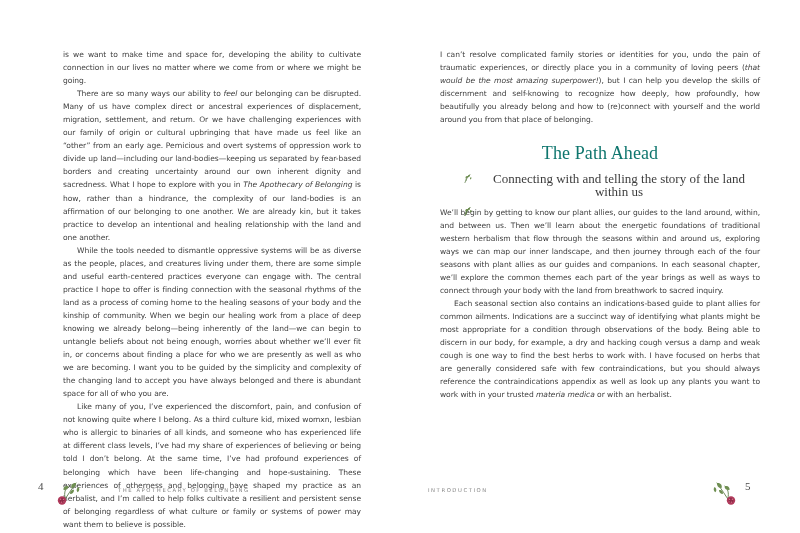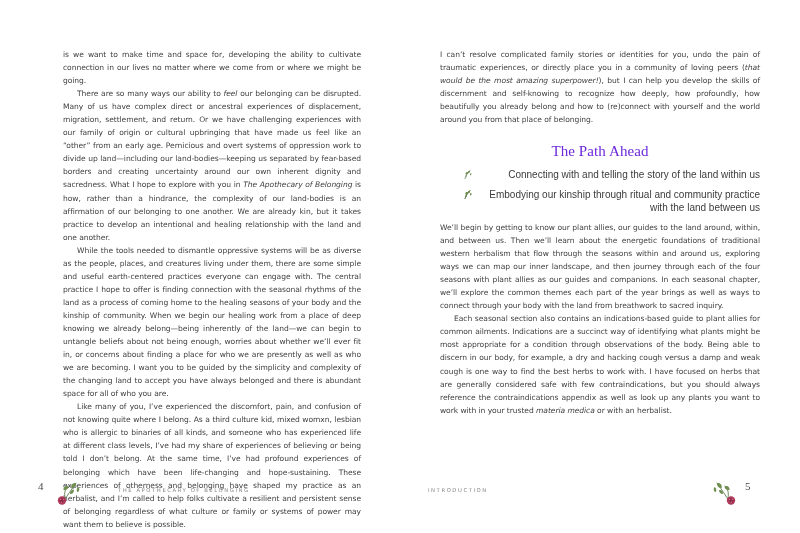--- a/index.html
+++ b/index.html
@@ -46,40 +46,40 @@
     -webkit-hyphens: none;
     hyphens: none;
   }
   p.body + p.body { text-indent: 14px; }
   p.body.noindent { text-indent: 0; }
 
   .heading {
     margin: 17px 0 9px 0;
     text-align: center;
     font-family: "Liberation Serif", serif;
-    font-size: 15px;
+    font-size: 18px;
     font-weight: 400;
-    color: #6d28d9;
+    color: #0f766e;
     letter-spacing: 0.1px;
   }
 
   .bullets {
     list-style: none;
     margin: 7px 0 7px 0;
     padding: 0 0 0 22px;
   }
   .bullets li {
     position: relative;
     margin: 0 0 7.5px 0;
     padding-left: 16px;
-    font-family: Liberation Sans, sans-serif;
-    font-size: 10px;
+    font-family: Liberation Serif, serif;
+    font-size: 13px;
     line-height: 12.4px;
     color: #3c3c3c;
-    text-align: right;
+    text-align: center;
   }
   .bullets li:last-child { margin-bottom: 0; }
   .leaf-bullet {
     position: absolute;
     left: 0;
     top: 0px;
     width: 11px;
     height: 11px;
     display: block;
   }
@@ -204,21 +204,21 @@
           <li><span class="leaf-bullet"><svg viewBox="0 0 12 12" width="11" height="11" aria-hidden="true">
                 <g fill="none" stroke="#5e7d49" stroke-width="0.8" stroke-linecap="round">
                   <path d="M3.2 10.5 C4.2 7.5, 6 4.5, 8.6 1.8"></path>
                   <path d="M4.4 8.4 C4.2 6.2, 5 4.6, 6.4 3.4"></path>
                 </g>
                 <g fill="#6f8f52">
                   <path d="M8.7 1.8 C6.9 1.6, 5.9 3, 6.5 4.6 C8.1 4.5, 8.9 3.4, 8.7 1.8 Z"></path>
                   <path d="M6.5 3.6 C4.9 2.9, 3.6 4, 3.9 5.6 C5.4 5.6, 6.5 4.9, 6.5 3.6 Z"></path>
                   <path d="M9.9 4.3 C8.6 4.9, 8.3 6.4, 9.3 7.2 C10.3 6.4, 10.5 5.2, 9.9 4.3 Z"></path>
                 </g>
-              </svg></span><span>Embodying our kinship through ritual and community practice with the land between us</span></li>
+              </svg></span></li>
         </ul>
 
       <div id="right-after">
           <p class="body noindent">We’ll begin by getting to know our plant allies, our guides to the land around, within, and between us. Then we’ll learn about the energetic foundations of traditional western herbalism that flow through the seasons within and around us, exploring ways we can map our inner landscape, and then journey through each of the four seasons with plant allies as our guides and companions. In each seasonal chapter, we’ll explore the common themes each part of the year brings as well as ways to connect through your body with the land from breathwork to sacred inquiry.</p>
           <p class="body">Each seasonal section also contains an indications-based guide to plant allies for common ailments. Indications are a succinct way of identifying what plants might be most appropriate for a condition through observations of the body. Being able to discern in our body, for example, a dry and hacking cough versus a damp and weak cough is one way to find the best herbs to work with. I have focused on herbs that are generally considered safe with few contraindications, but you should always reference the contraindications appendix as well as look up any plants you want to work with in your trusted <em>materia medica</em> or with an herbalist.</p>
         </div>
     </div>
 
     <div class="footer footer-right">
       <span class="running-head">INTRODUCTION</span>

